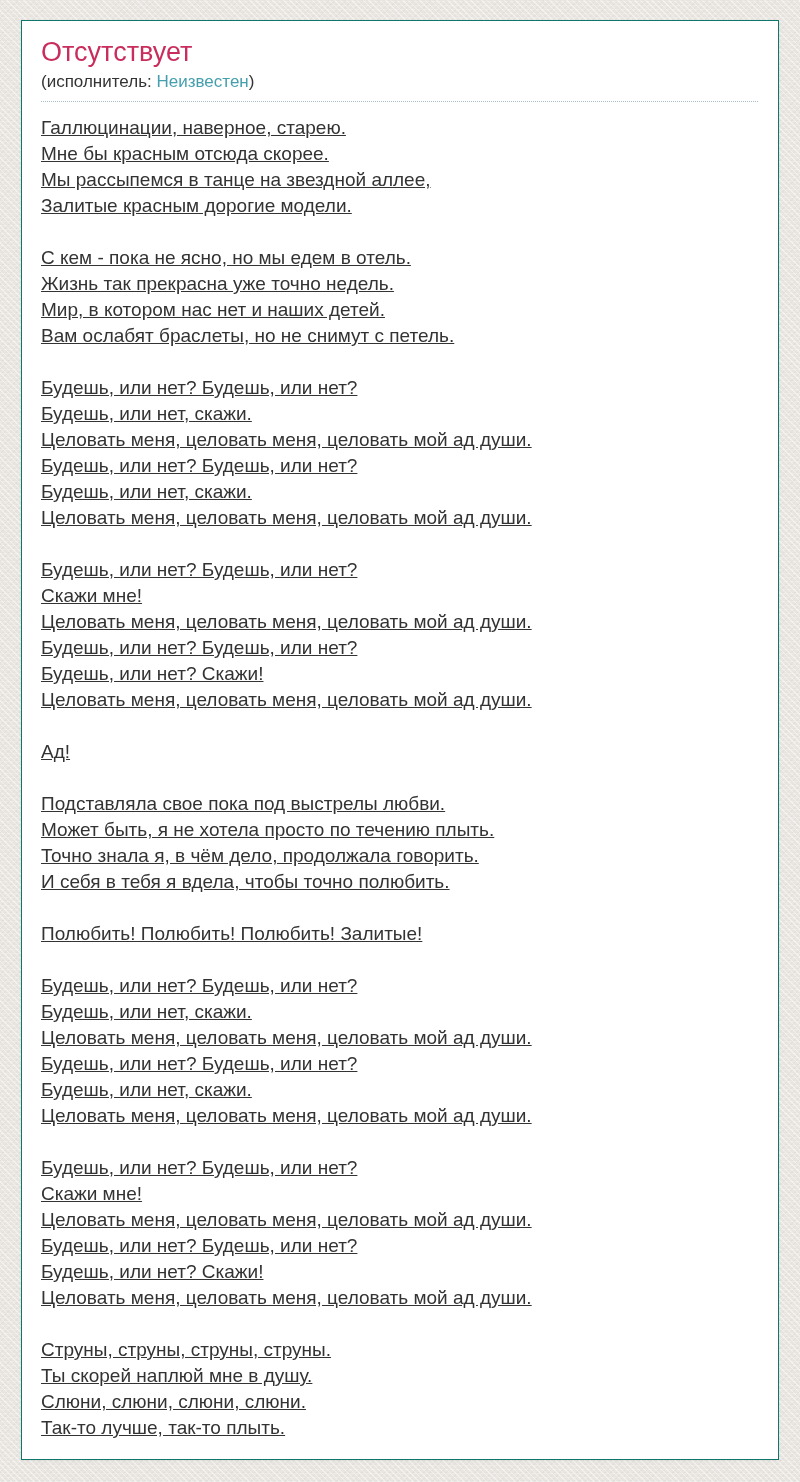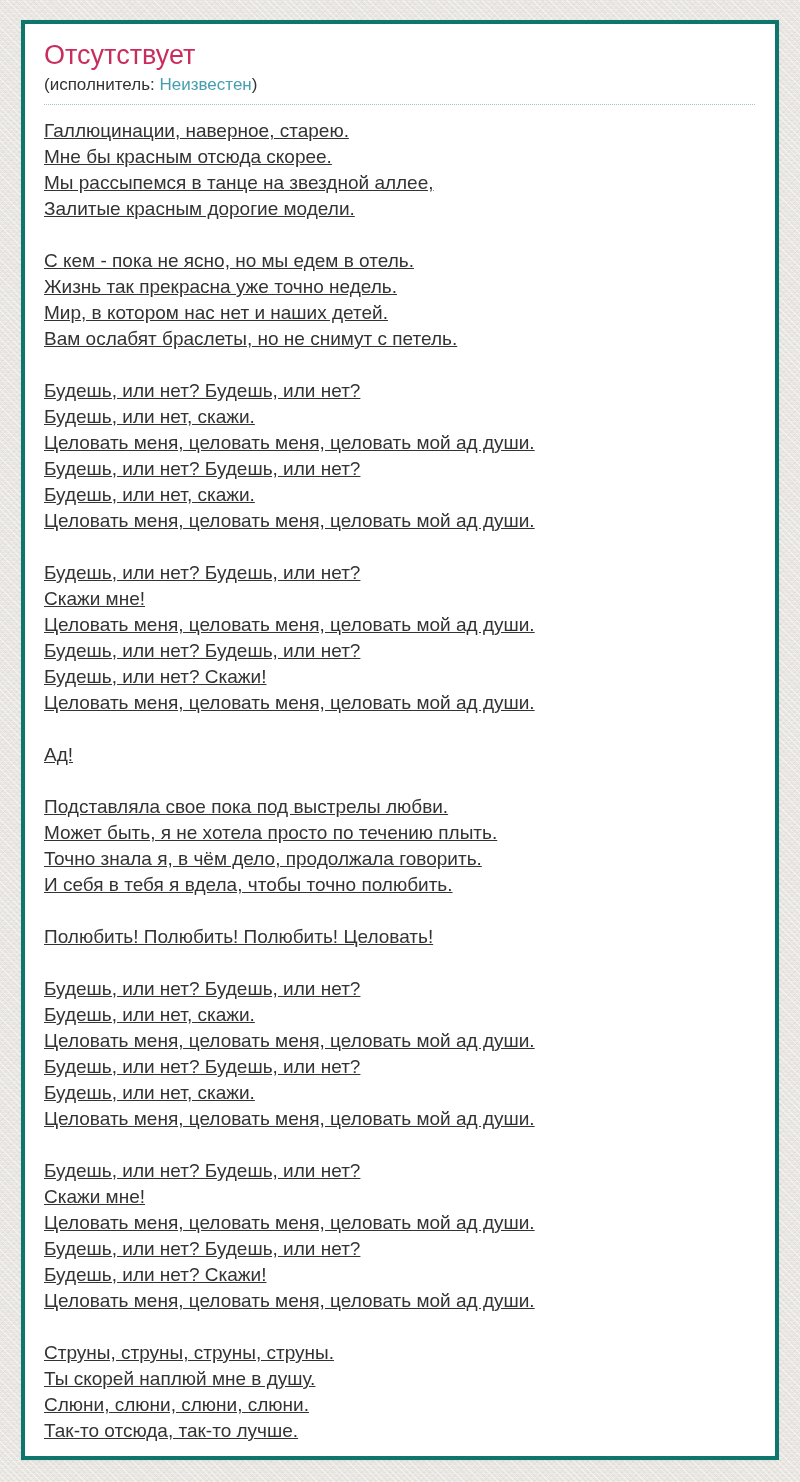--- a/index.html
+++ b/index.html
@@ -24,21 +24,21 @@
       repeating-linear-gradient(-45deg, rgba(178,172,163,0.10) 0 1px, rgba(178,172,163,0) 1px 4px),
       repeating-linear-gradient(0deg, rgba(255,255,255,0.20) 0 1px, rgba(222,218,211,0.18) 1px 2px, rgba(255,255,255,0) 2px 4px);
   }
   .card {
     position: absolute;
     left: 21px;
     top: 20px;
     width: 758px;
     height: 1440px;
     background: var(--card-bg);
-    border: 4px solid #0f766e;
+    border: 1px solid #0f766e;
     box-shadow: 0 1px 3px rgba(0,0,0,0.06);
     padding: 16px 20px 24px 19px;
   }
   .song-header {
     border-bottom: 1px dotted var(--divider-color);
     padding-bottom: 8px;
   }
   .song-title {
     font-size: 27px;
     font-weight: normal;
@@ -106,21 +106,21 @@
       <div class="stanza">
         <div class="lyric-line">Ад!</div>
       </div>
       <div class="stanza">
         <div class="lyric-line">Подставляла свое пока под выстрелы любви.</div>
         <div class="lyric-line">Может быть, я не хотела просто по течению плыть.</div>
         <div class="lyric-line">Точно знала я, в чём дело, продолжала говорить.</div>
         <div class="lyric-line">И себя в тебя я вдела, чтобы точно полюбить.</div>
       </div>
       <div class="stanza">
-        <div class="lyric-line">Полюбить! Полюбить! Полюбить! Целовать!</div>
+        <div class="lyric-line">Полюбить! Полюбить! Полюбить! Залитые!</div>
       </div>
       <div class="stanza">
         <div class="lyric-line">Будешь, или нет? Будешь, или нет?</div>
         <div class="lyric-line">Будешь, или нет, скажи.</div>
         <div class="lyric-line">Целовать меня, целовать меня, целовать мой ад души.</div>
         <div class="lyric-line">Будешь, или нет? Будешь, или нет?</div>
         <div class="lyric-line">Будешь, или нет, скажи.</div>
         <div class="lyric-line">Целовать меня, целовать меня, целовать мой ад души.</div>
       </div>
       <div class="stanza">
@@ -128,16 +128,16 @@
         <div class="lyric-line">Скажи мне!</div>
         <div class="lyric-line">Целовать меня, целовать меня, целовать мой ад души.</div>
         <div class="lyric-line">Будешь, или нет? Будешь, или нет?</div>
         <div class="lyric-line">Будешь, или нет? Скажи!</div>
         <div class="lyric-line">Целовать меня, целовать меня, целовать мой ад души.</div>
       </div>
       <div class="stanza">
         <div class="lyric-line">Струны, струны, струны, струны.</div>
         <div class="lyric-line">Ты скорей наплюй мне в душу.</div>
         <div class="lyric-line">Слюни, слюни, слюни, слюни.</div>
-        <div class="lyric-line">Так-то отсюда, так-то лучше.</div>
+        <div class="lyric-line">Так-то лучше, так-то плыть.</div>
       </div>
     </div>
 </div>
 
 </body></html>

